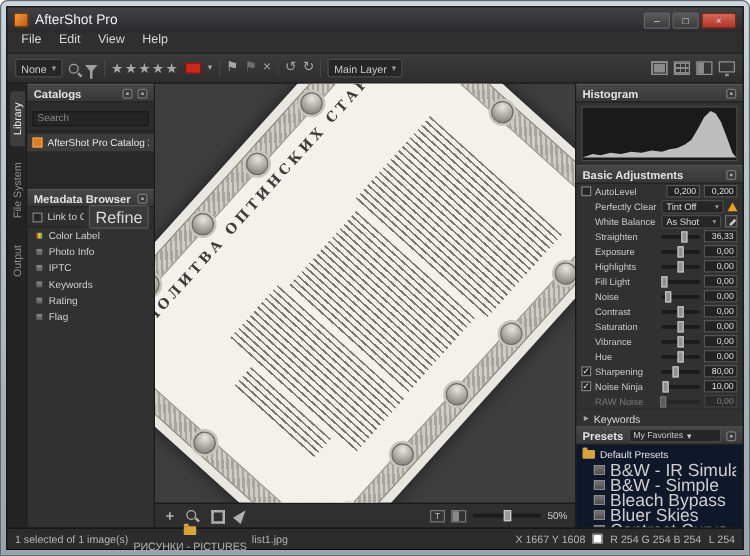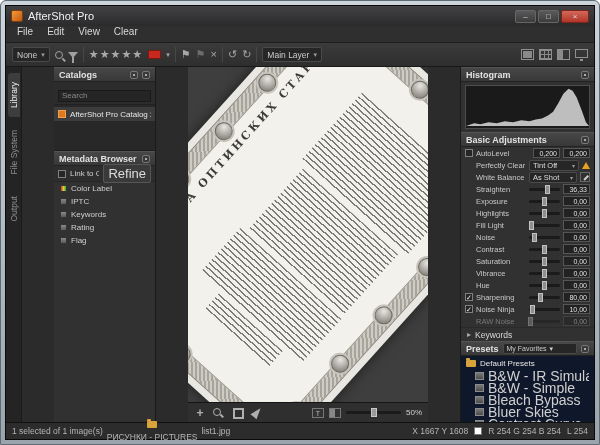--- a/index.html
+++ b/index.html
@@ -38,21 +38,21 @@
   .funnel:after{content:'';position:absolute;left:-1px;top:-2px;width:2px;height:7px;background:#a0a0a0;}
   .viewico{width:13px;height:11px;border:1px solid #909090;}
   .viewico.single{background:#8a8a8a;box-shadow:inset 0 0 0 1px #2e2e2e;}
   .viewico.grid{background:repeating-linear-gradient(0deg,#8a8a8a 0 1px,transparent 1px 4px),
                 repeating-linear-gradient(90deg,#8a8a8a 0 1px,transparent 1px 4px);}
   .viewico.split{background:linear-gradient(90deg,#8a8a8a 0 45%,transparent 45%);}
   .monitor{width:13px;height:9px;border:1px solid #909090;position:relative;margin-top:-2px;}
   .monitor:after{content:'';position:absolute;left:4px;top:9px;width:3px;height:2px;background:#909090;}
 
   
-  .content{flex:1;display:flex;min-height:0;gap:32px;}
+  .content{flex:1;display:flex;min-height:0;}
 
   
   .vtabs{width:16px;background:#242424;border-right:1px solid #1a1a1a;display:flex;flex-direction:column;align-items:center;padding-top:4px;flex:none;}
   .vtab{writing-mode:vertical-rl;transform:rotate(180deg);font-size:8.5px;color:#8f8f8f;padding:9px 1px;margin:2px 0;}
   .vtab.active{background:#3d3d3d;color:#eee;border-radius:0 3px 3px 0;}
 
   
   .phead{height:15px;background:linear-gradient(#474747,#383838);border-top:1px solid #545454;border-bottom:1px solid #222;
     display:flex;align-items:center;padding:0 5px;gap:4px;flex:none;}
   .phead .ttl{font-size:9px;font-weight:bold;color:#e2e2e2;flex:1;white-space:nowrap;overflow:hidden;}
@@ -164,21 +164,21 @@
       <div class="apptitle">AfterShot Pro</div>
       <div class="winbtn">–</div>
       <div class="winbtn">□</div>
       <div class="winbtn close">×</div>
     </div>
 
     <div class="menubar">
         <span class="menu-item">File</span>
         <span class="menu-item">Edit</span>
         <span class="menu-item">View</span>
-        <span class="menu-item">Clear</span>
+        <span class="menu-item">Help</span>
       </div>
 
     <div class="toolbar">
       <div class="tb-dd">
         <span>None</span>
         <span class="arr">▾</span>
       </div>
       <div class="mag"></div>
       <div class="funnel"></div>
       <div class="tb-sep"></div>
@@ -233,20 +233,24 @@
         </div>
         <div class="linkrow">
           <span class="cbx"></span>
           <span class="link-label">Link to Catalogs</span>
           <span class="refine-btn">Refine</span>
         </div>
         <div>
             <div class="m-item">
               <span class="m-ic"></span>
               <span class="m-lb">Color Label</span>
+            </div>
+            <div class="m-item">
+              <span class="m-ic"></span>
+              <span class="m-lb">Photo Info</span>
             </div>
             <div class="m-item">
               <span class="m-ic"></span>
               <span class="m-lb">IPTC</span>
             </div>
             <div class="m-item">
               <span class="m-ic"></span>
               <span class="m-lb">Keywords</span>
             </div>
             <div class="m-item">

